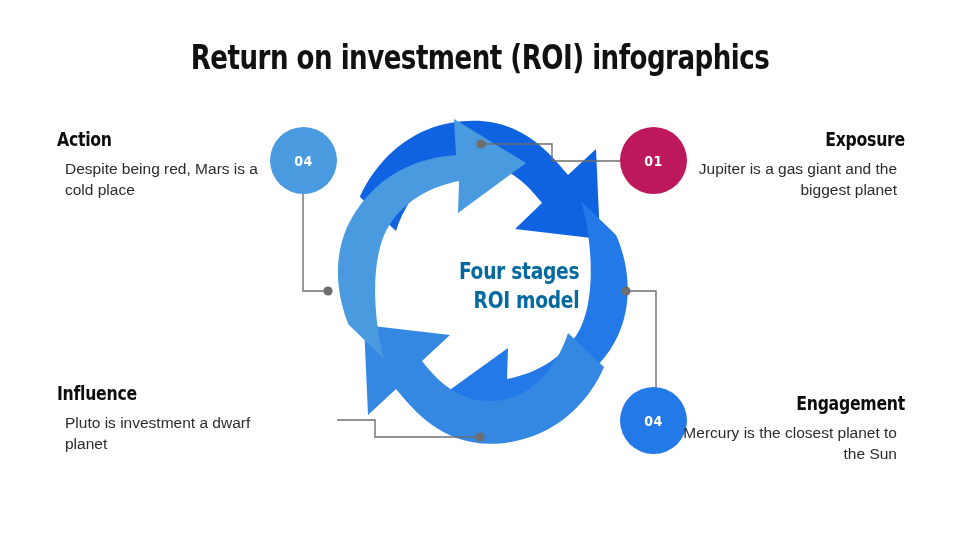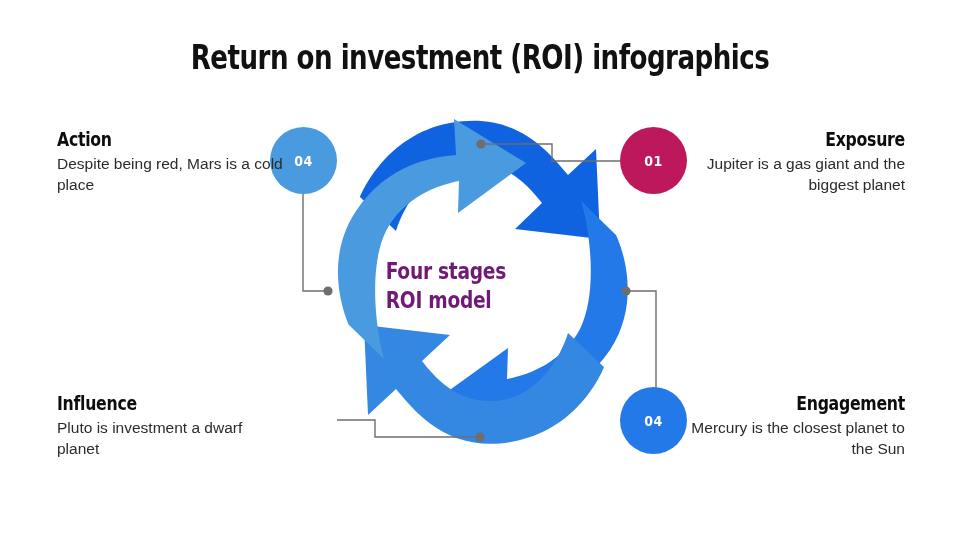--- a/index.html
+++ b/index.html
@@ -57,25 +57,25 @@
     transform-origin: inherit;
   }
   .block.left  .block-title { transform-origin: 0% 50%; }
   .block.right .block-title { transform-origin: 100% 50%; }
 
   .block-body {
     font-family: "Liberation Sans", sans-serif;
     font-size: 15.5px;
     line-height: 21px;
     color: #2b2b2b;
-    margin: 0;
+    margin: 8px;
   }
 
   #block-action     { top: 128px; }
-  #block-influence  { top: 392px; }
+  #block-influence  { top: 382px; }
   #block-exposure   { top: 128px; }
   #block-engagement { top: 392px; }
 
   
   .num-circle {
     position: absolute;
     width: 67px;
     height: 67px;
     border-radius: 50%;
     display: flex;
@@ -100,26 +100,26 @@
     width: 370px;
     height: 360px;
   }
 
   
   .center-label {
     position: absolute;
     left: 375px;
     top: 257px;
     width: 215px;
-    text-align: left;
+    text-align: right;
     font-family: "DejaVu Sans Condensed", "Liberation Sans Narrow", "Liberation Sans", sans-serif;
     font-weight: bold;
     font-size: 23px;
     line-height: 29px;
-    color: #701a75;
+    color: #0369a1;
     letter-spacing: -0.3px;
   }
   .center-label span { display: block; transform: scaleX(0.9); }
 
   
   #connectors {
     position: absolute;
     left: 0;
     top: 0;
     width: 960px;

